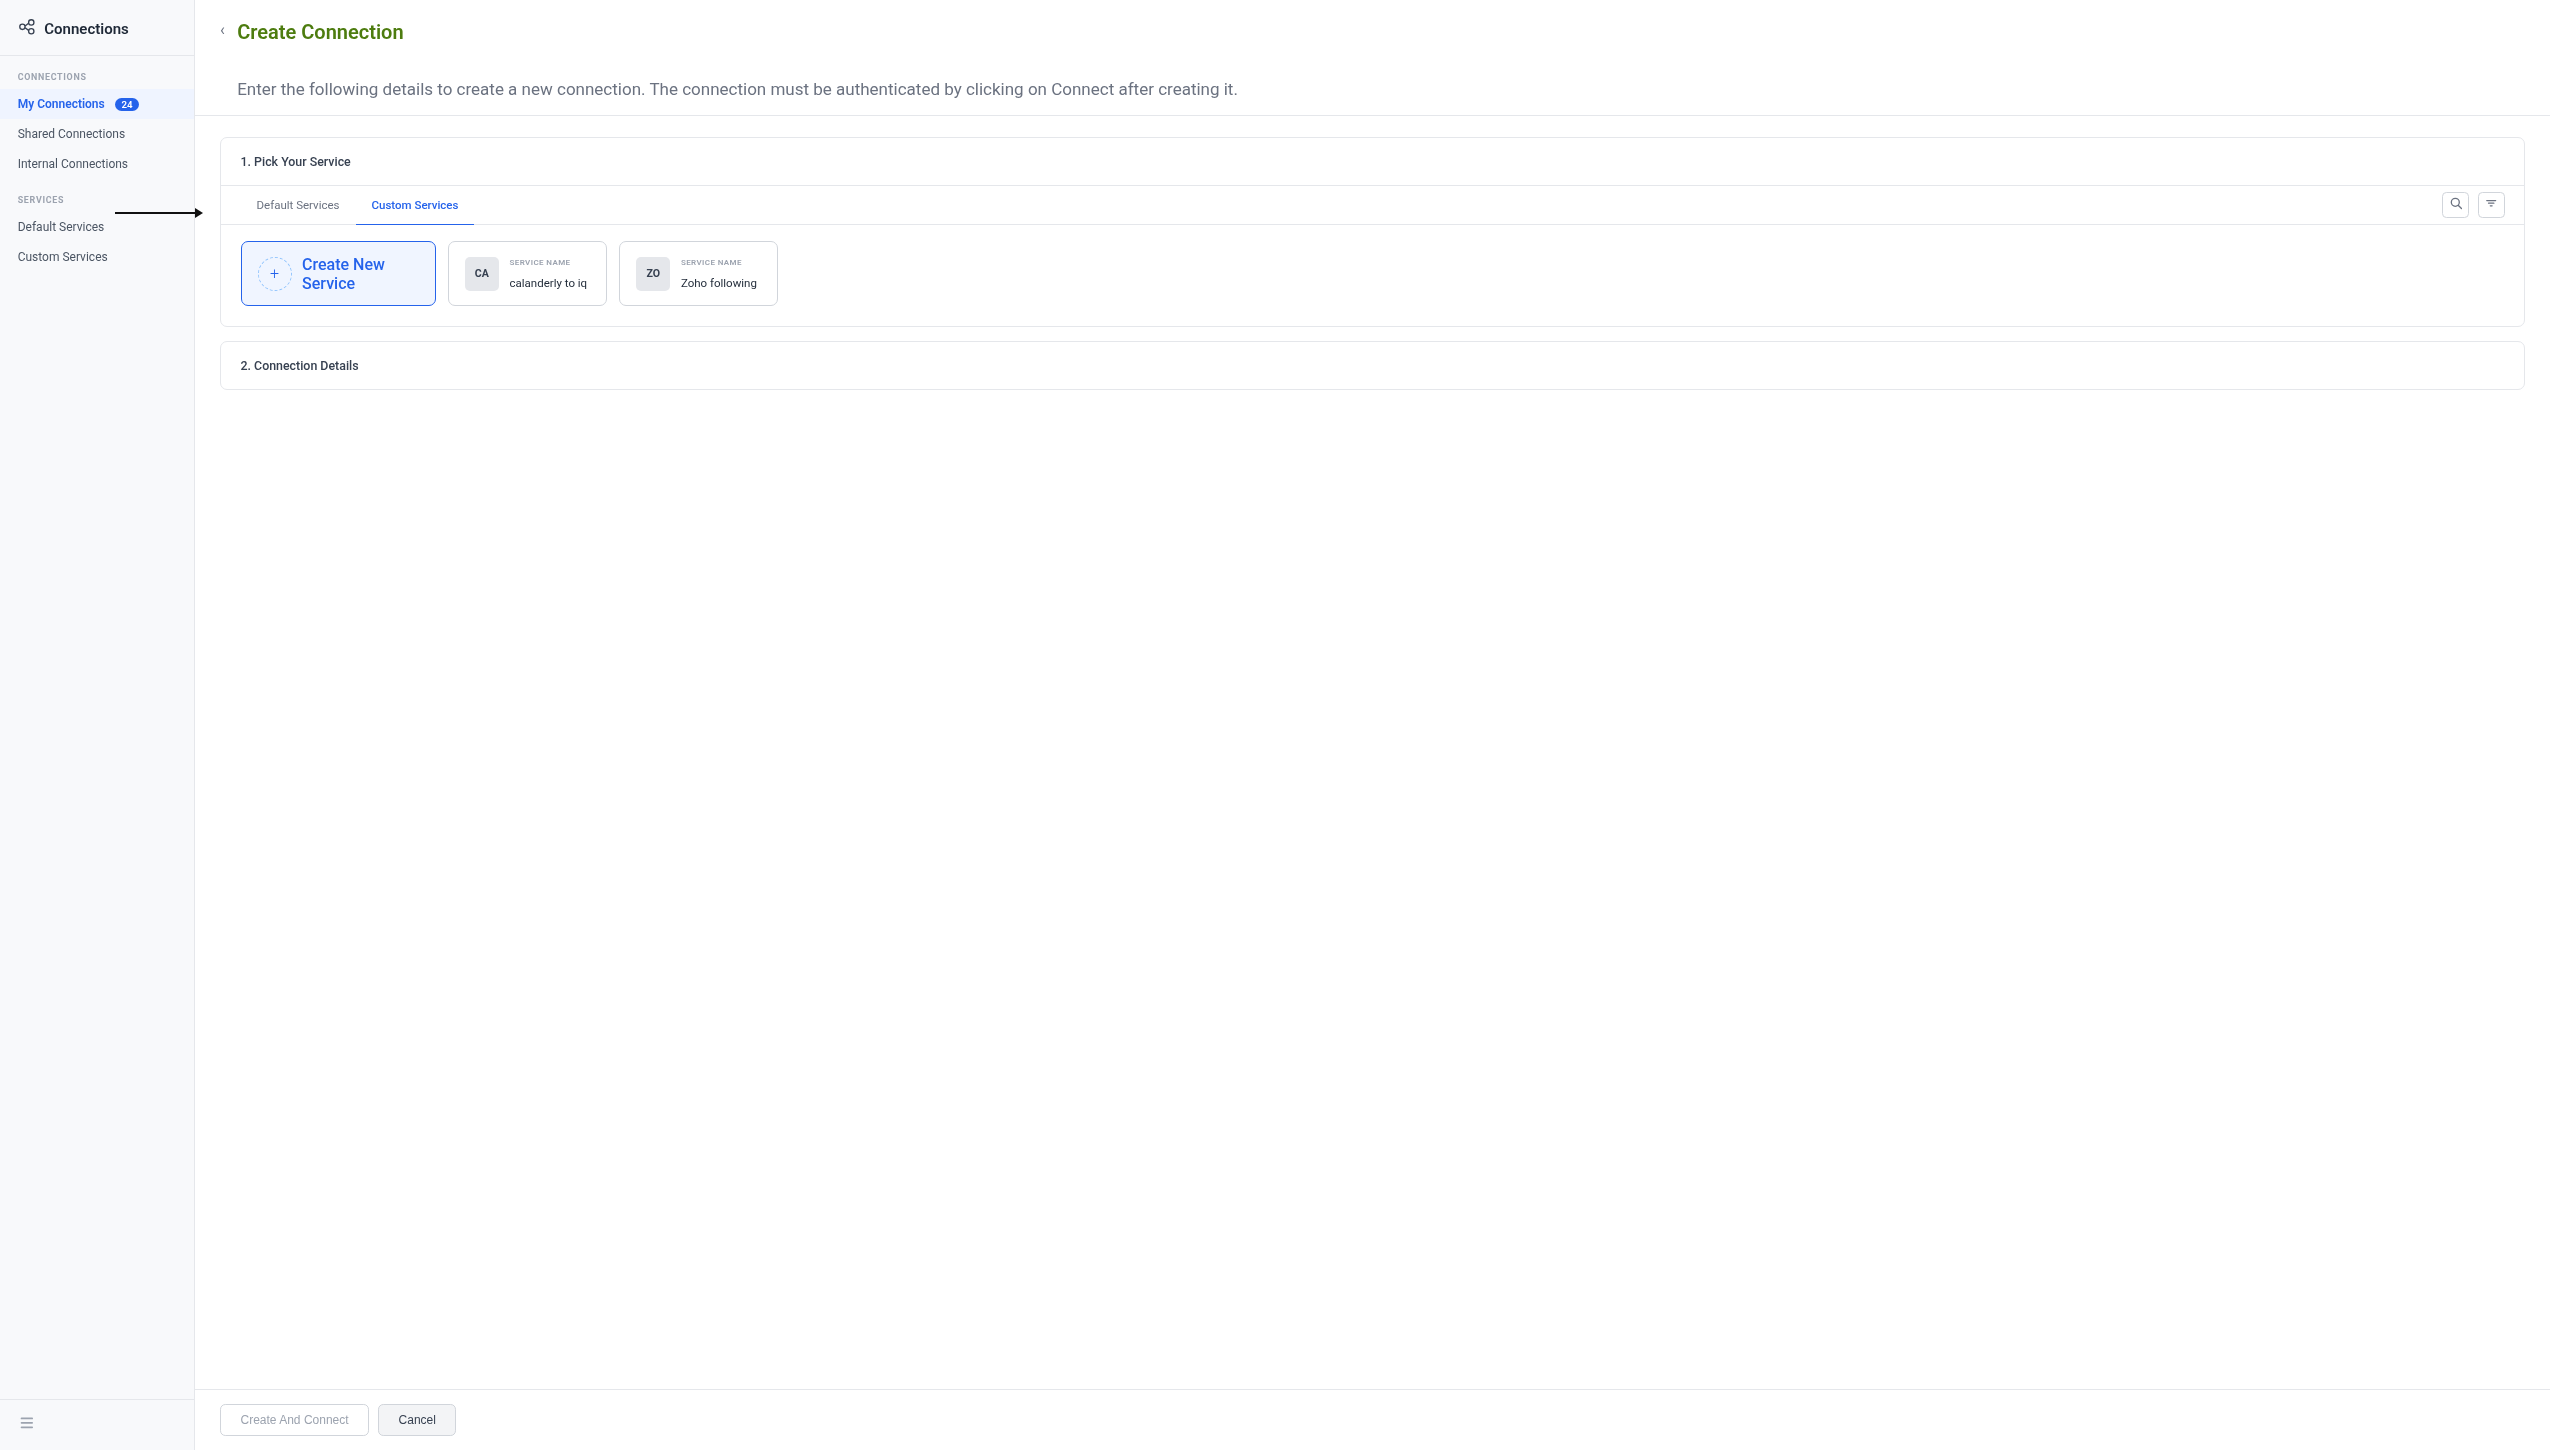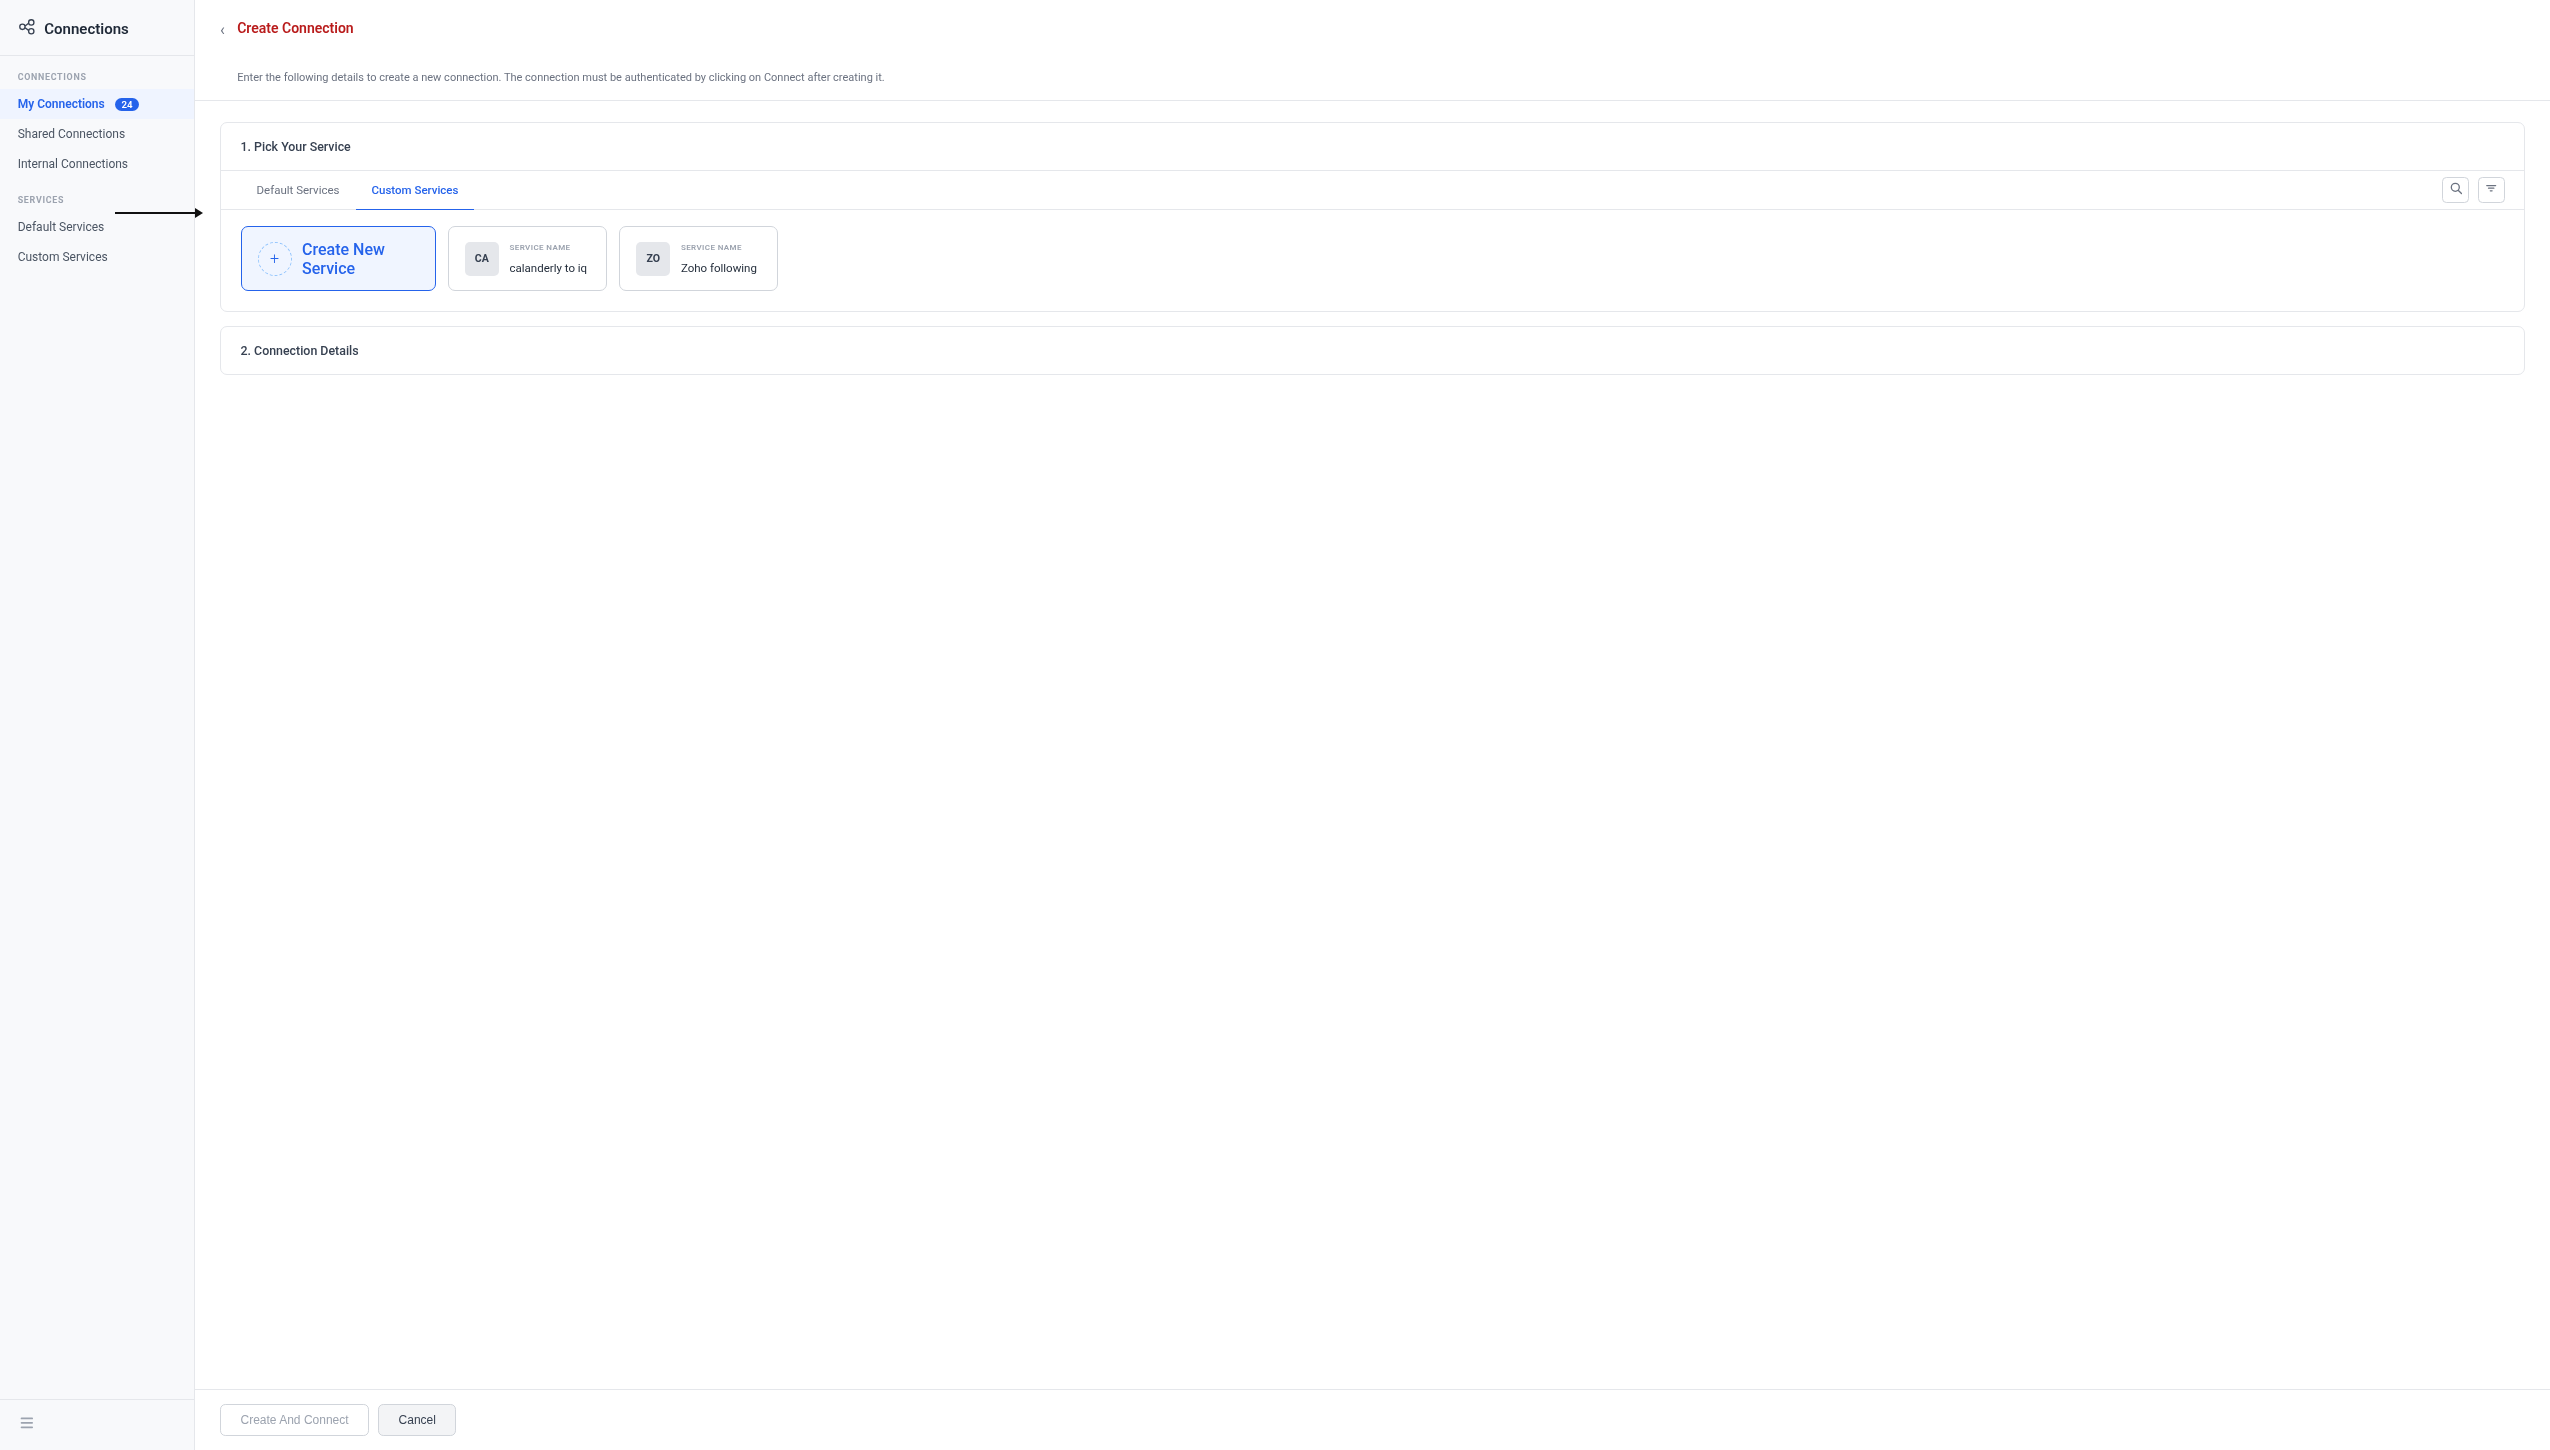--- a/index.html
+++ b/index.html
@@ -125,27 +125,27 @@
     }
     .back-btn {
       margin-top: 2.7px;
       cursor: pointer;
       color: #6b7280;
       font-size: 16px;
       line-height: 1;
       user-select: none;
     }
     .main-header-text h1 {
-      font-size: 14px;
+      font-size: 20px;
       font-weight: 600;
-      color: #b91c1c;
+      color: #4d7c0f;
       margin-bottom: 12px;
     }
     .main-header-text p {
-      font-size: 11px;
+      font-size: 17px;
       color: #6b7280;
       margin-top: 35px;
     }
 
     
     .content {
       flex: 1;
       overflow-y: auto;
       padding: 21px 25px;
       display: flex;

